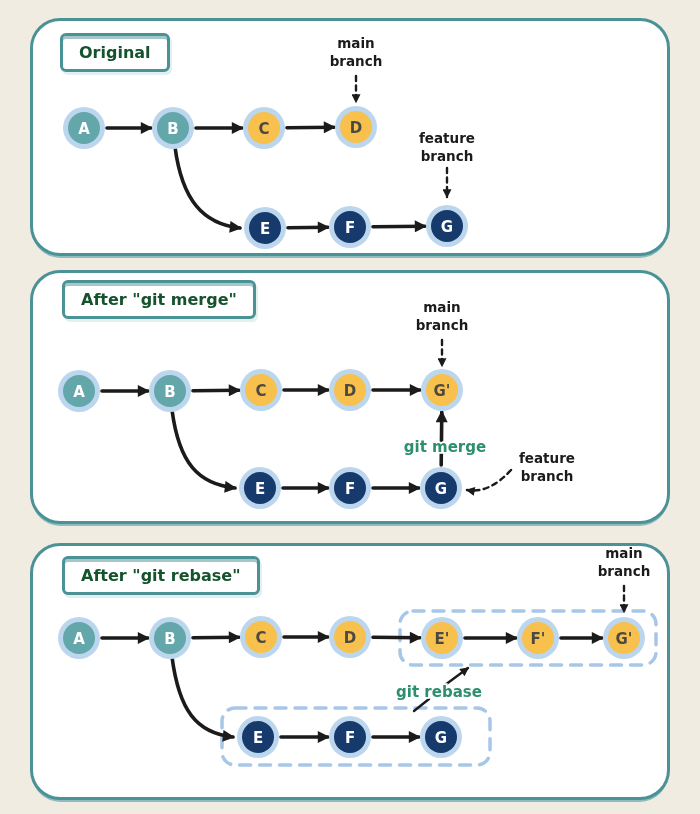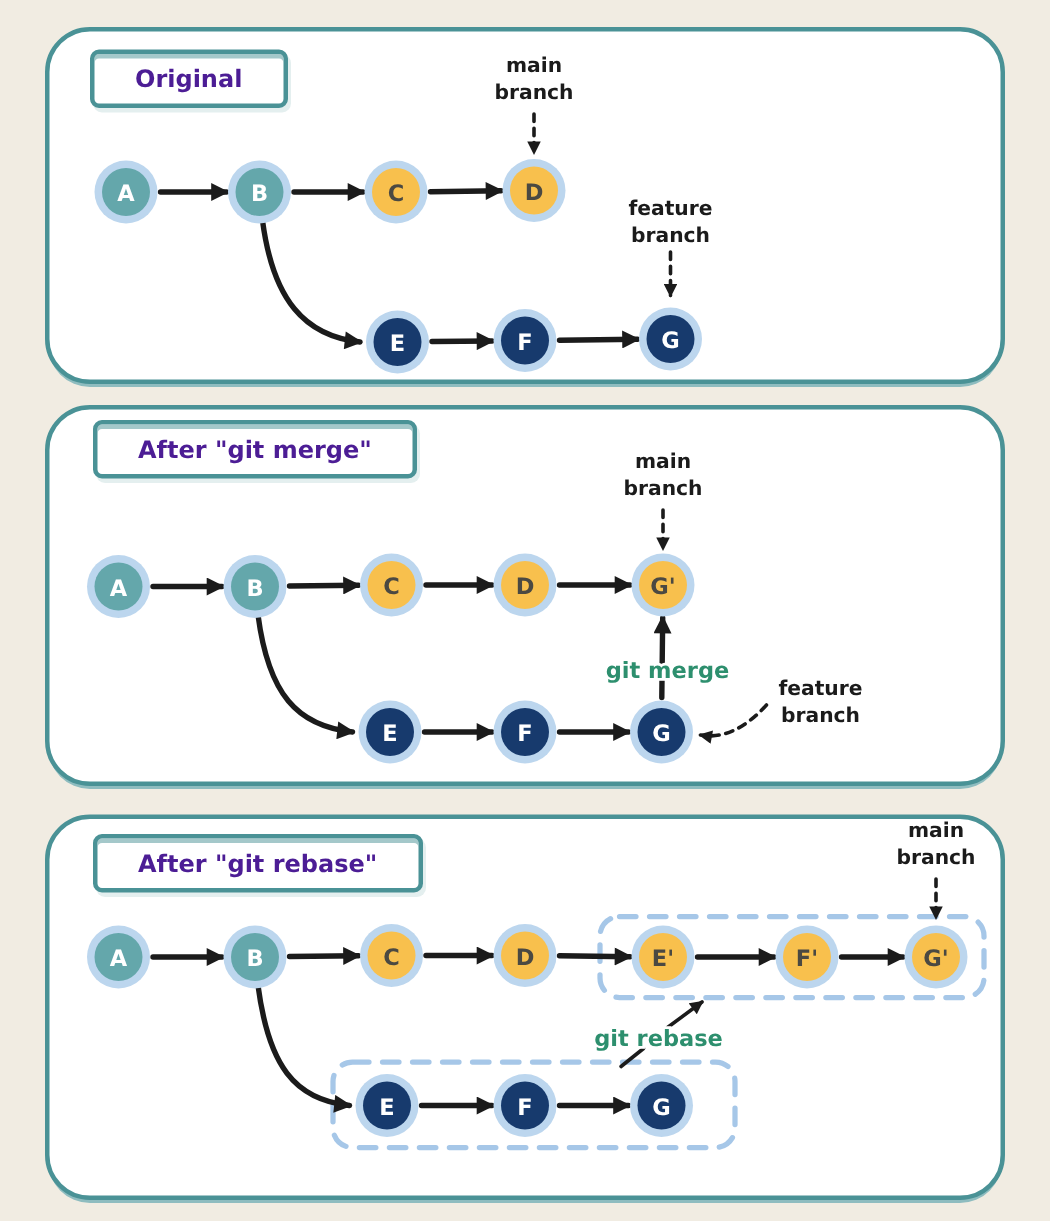--- a/index.html
+++ b/index.html
@@ -8,21 +8,21 @@
   .panel{
     position:absolute;left:30px;width:634px;background:#ffffff;
     border:3px solid #4a9296;border-radius:30px;
     box-shadow:0 4px 0 -2px #8ebcbf;
   }
   #panel-original{top:18px;height:232px;}
   #panel-merge{top:270px;height:248px;}
   #panel-rebase{top:543px;height:251px;}
   .title-box{
     position:absolute;background:#ffffff;border:3px solid #4a9296;border-radius:6px;
-    padding:7px 27px;font-size:16px;font-weight:bold;color:#4c1d95;z-index:3;
+    padding:7px 16px;font-size:16px;font-weight:bold;color:#14532d;z-index:3;
     box-shadow:inset 0 3px 0 rgba(74,146,150,.5), 2px 3px 0 rgba(74,146,150,.15);
     white-space:nowrap;
     text-align:center;
   }
   #title-original{left:60px;top:33px;}
   #title-merge{left:62px;top:280px;}
   #title-rebase{left:62px;top:556px;}
   #diagram{position:absolute;left:0;top:0;z-index:2;pointer-events:none;}
 </style>
 </head>

